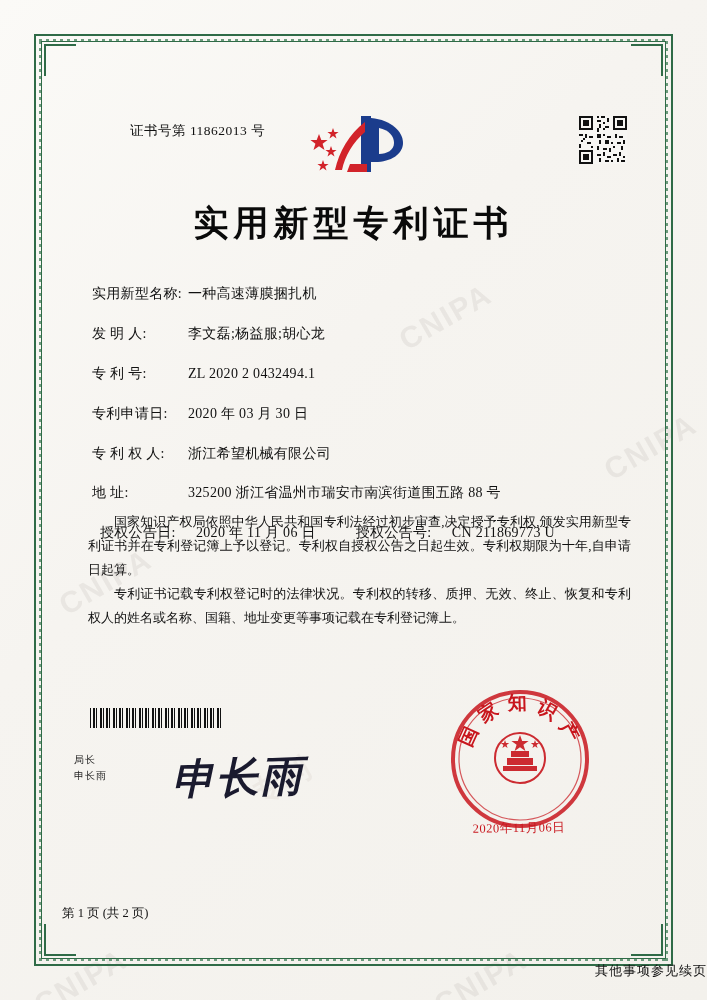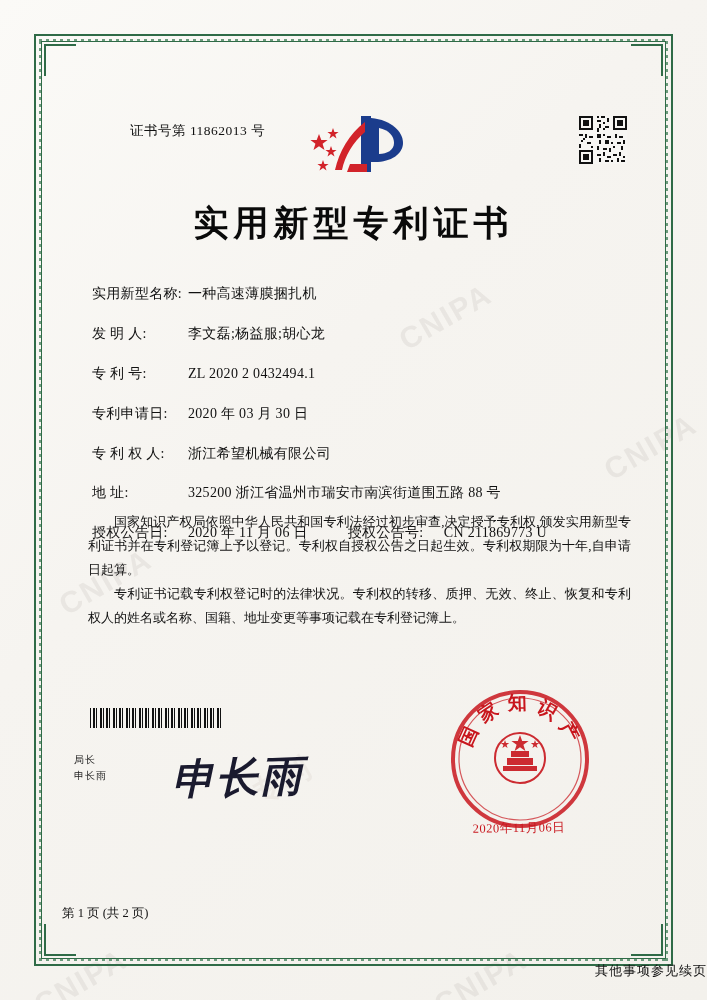--- a/index.html
+++ b/index.html
@@ -142,21 +142,21 @@
   .field-label {
     width: 96px;
     flex: 0 0 96px;
     color: #111;
     letter-spacing: .3px;
   }
   .field-value {
     color: #111;
     letter-spacing: .3px;
   }
-  .field-row.dual { margin-bottom: 20px; }
+  .field-row.dual { margin-bottom: 20px; margin-left: 8px; }
   .field-row.dual .second-label {
     flex: 0 0 auto;
     margin-left: 40px;
     width: 96px;
   }
 
   .paragraphs {
     position: absolute;
     top: 450px;
     left: 26px;

